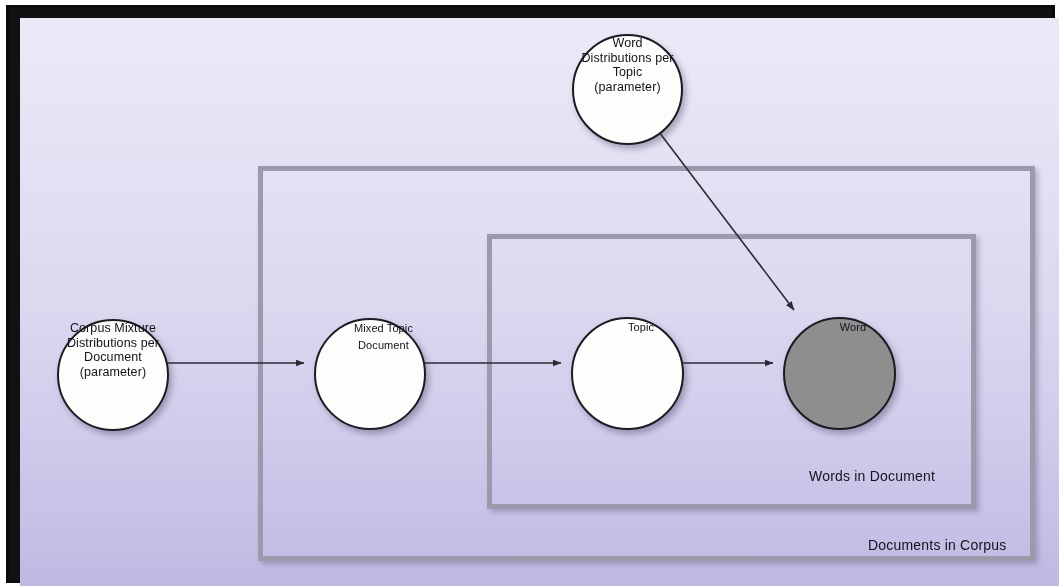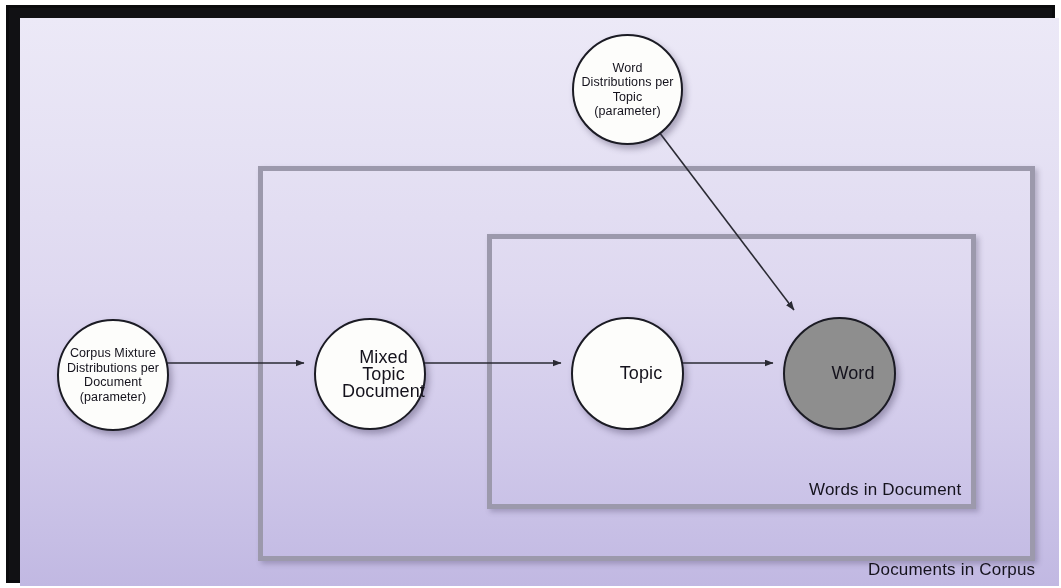--- a/index.html
+++ b/index.html
@@ -64,58 +64,56 @@
     height: 395px;
   }
   .plate-inner {
     left: 467px;
     top: 216px;
     width: 489px;
     height: 275px;
   }
   .plate-label {
     position: absolute;
-    font-size: 17px;
+    font-size: 14px;
     color: #15131d;
     letter-spacing: 0.2px;
     white-space: nowrap;
-    margin-top: 12px;
   }
   .plate-label-words {
     left: 789px;
     top: 450px;
   }
   .plate-label-docs {
     left: 848px;
-    top: 530px;
+    top: 519px;
   }
 
   
   .node {
     position: absolute;
     border-radius: 50%;
     box-sizing: border-box;
     border: 2.5px solid #1b1b24;
     display: flex;
-    align-items: center;
     justify-content: center;
     text-align: center;
     box-shadow: 3px 4px 6px rgba(60,52,85,0.38);
   }
   .node-latent { background: #fdfdfb; }
   .node-observed { background: #8e8e8e; }
   .node-text {
     font-size: 12.5px;
     line-height: 14.5px;
     color: #14121c;
     padding: 0 6px;
     letter-spacing: 0.1px;
   }
   .node-text.big {
-    font-size: 18px;
+    font-size: 11px;
     line-height: 17px;
     margin-left: 27px;
   }
 
   #node-word-dist { left: 552px; top: 16px;  width: 111px; height: 111px; }
   #node-topic-mix { left: 37px;  top: 301px; width: 112px; height: 112px; }
   #node-mixed-doc { left: 294px; top: 300px; width: 112px; height: 112px; }
   #node-topic     { left: 551px; top: 299px; width: 113px; height: 113px; }
   #node-word      { left: 763px; top: 299px; width: 113px; height: 113px; }
 

